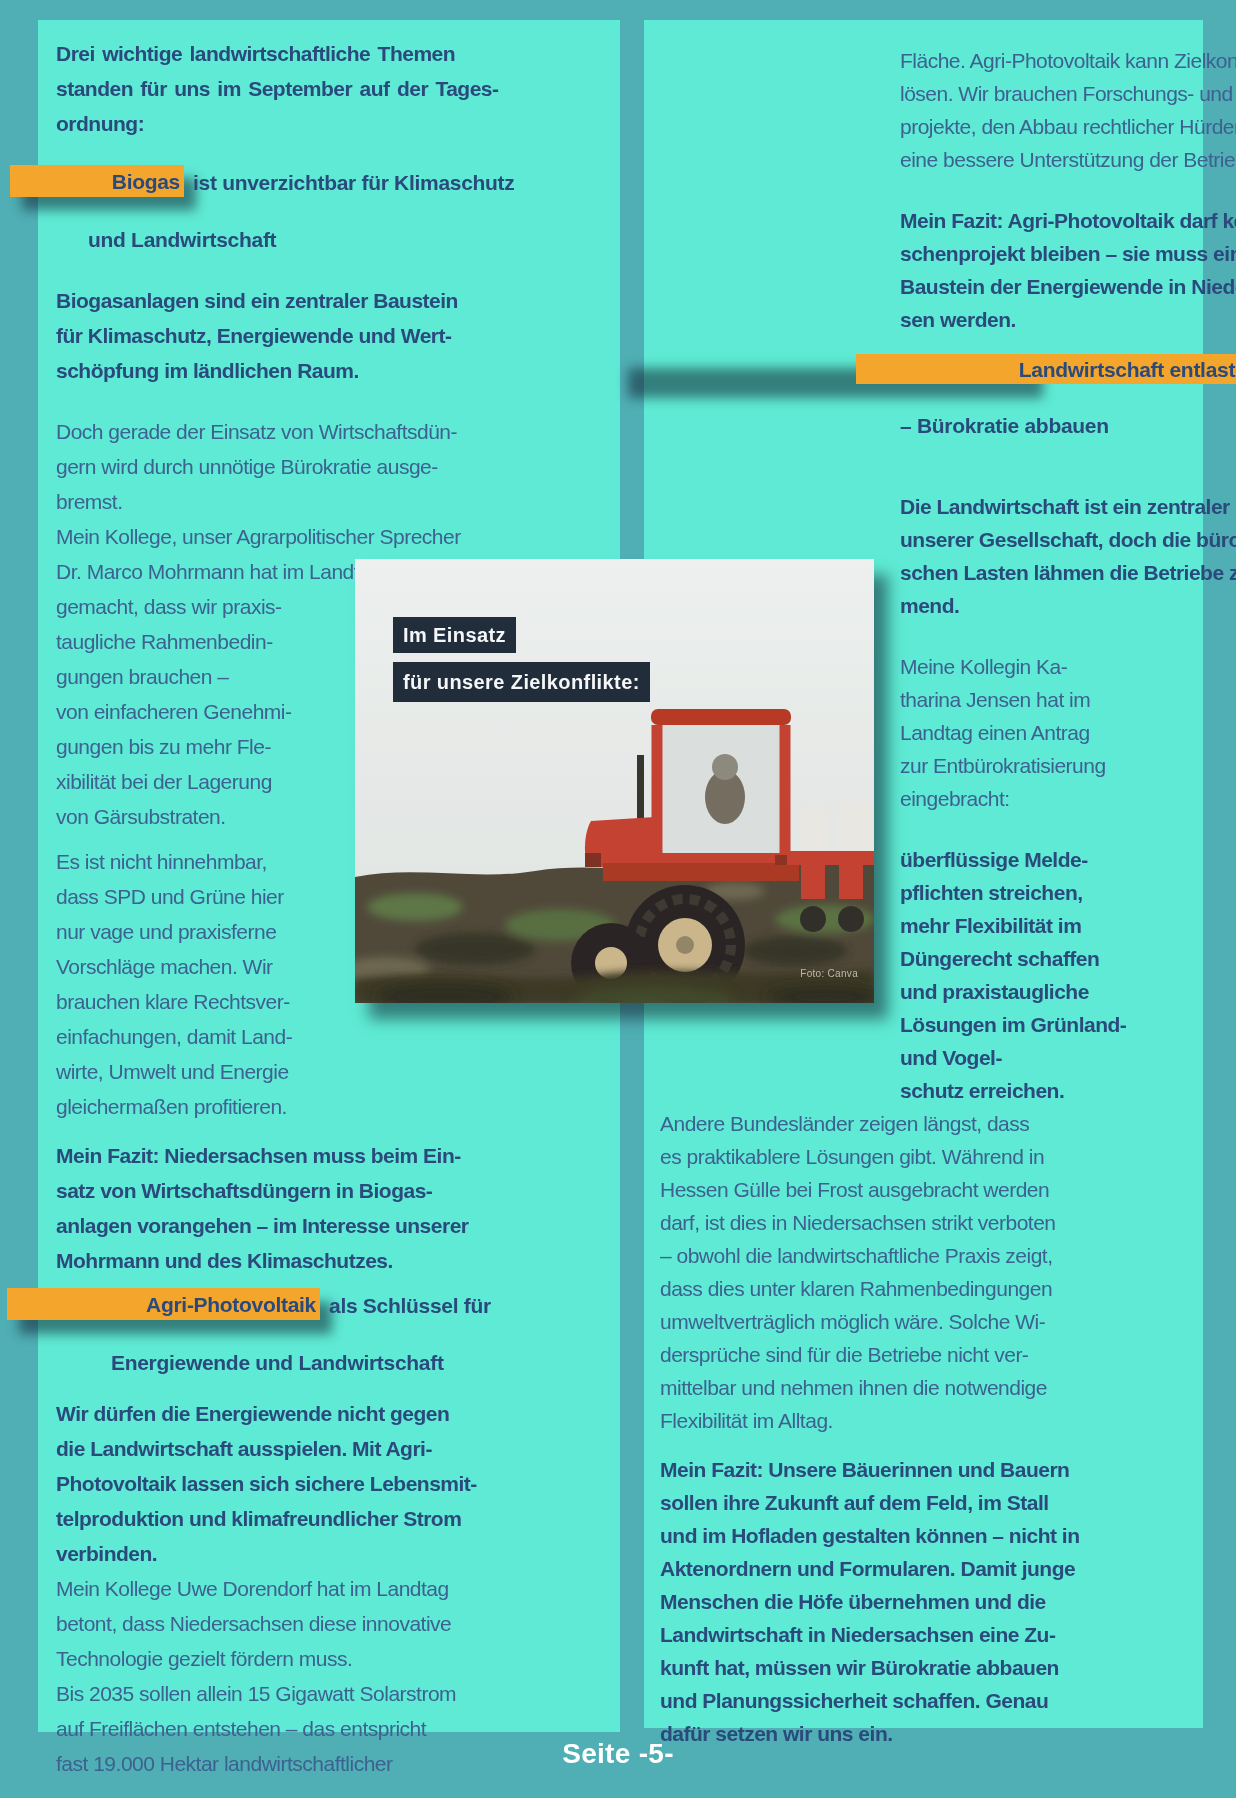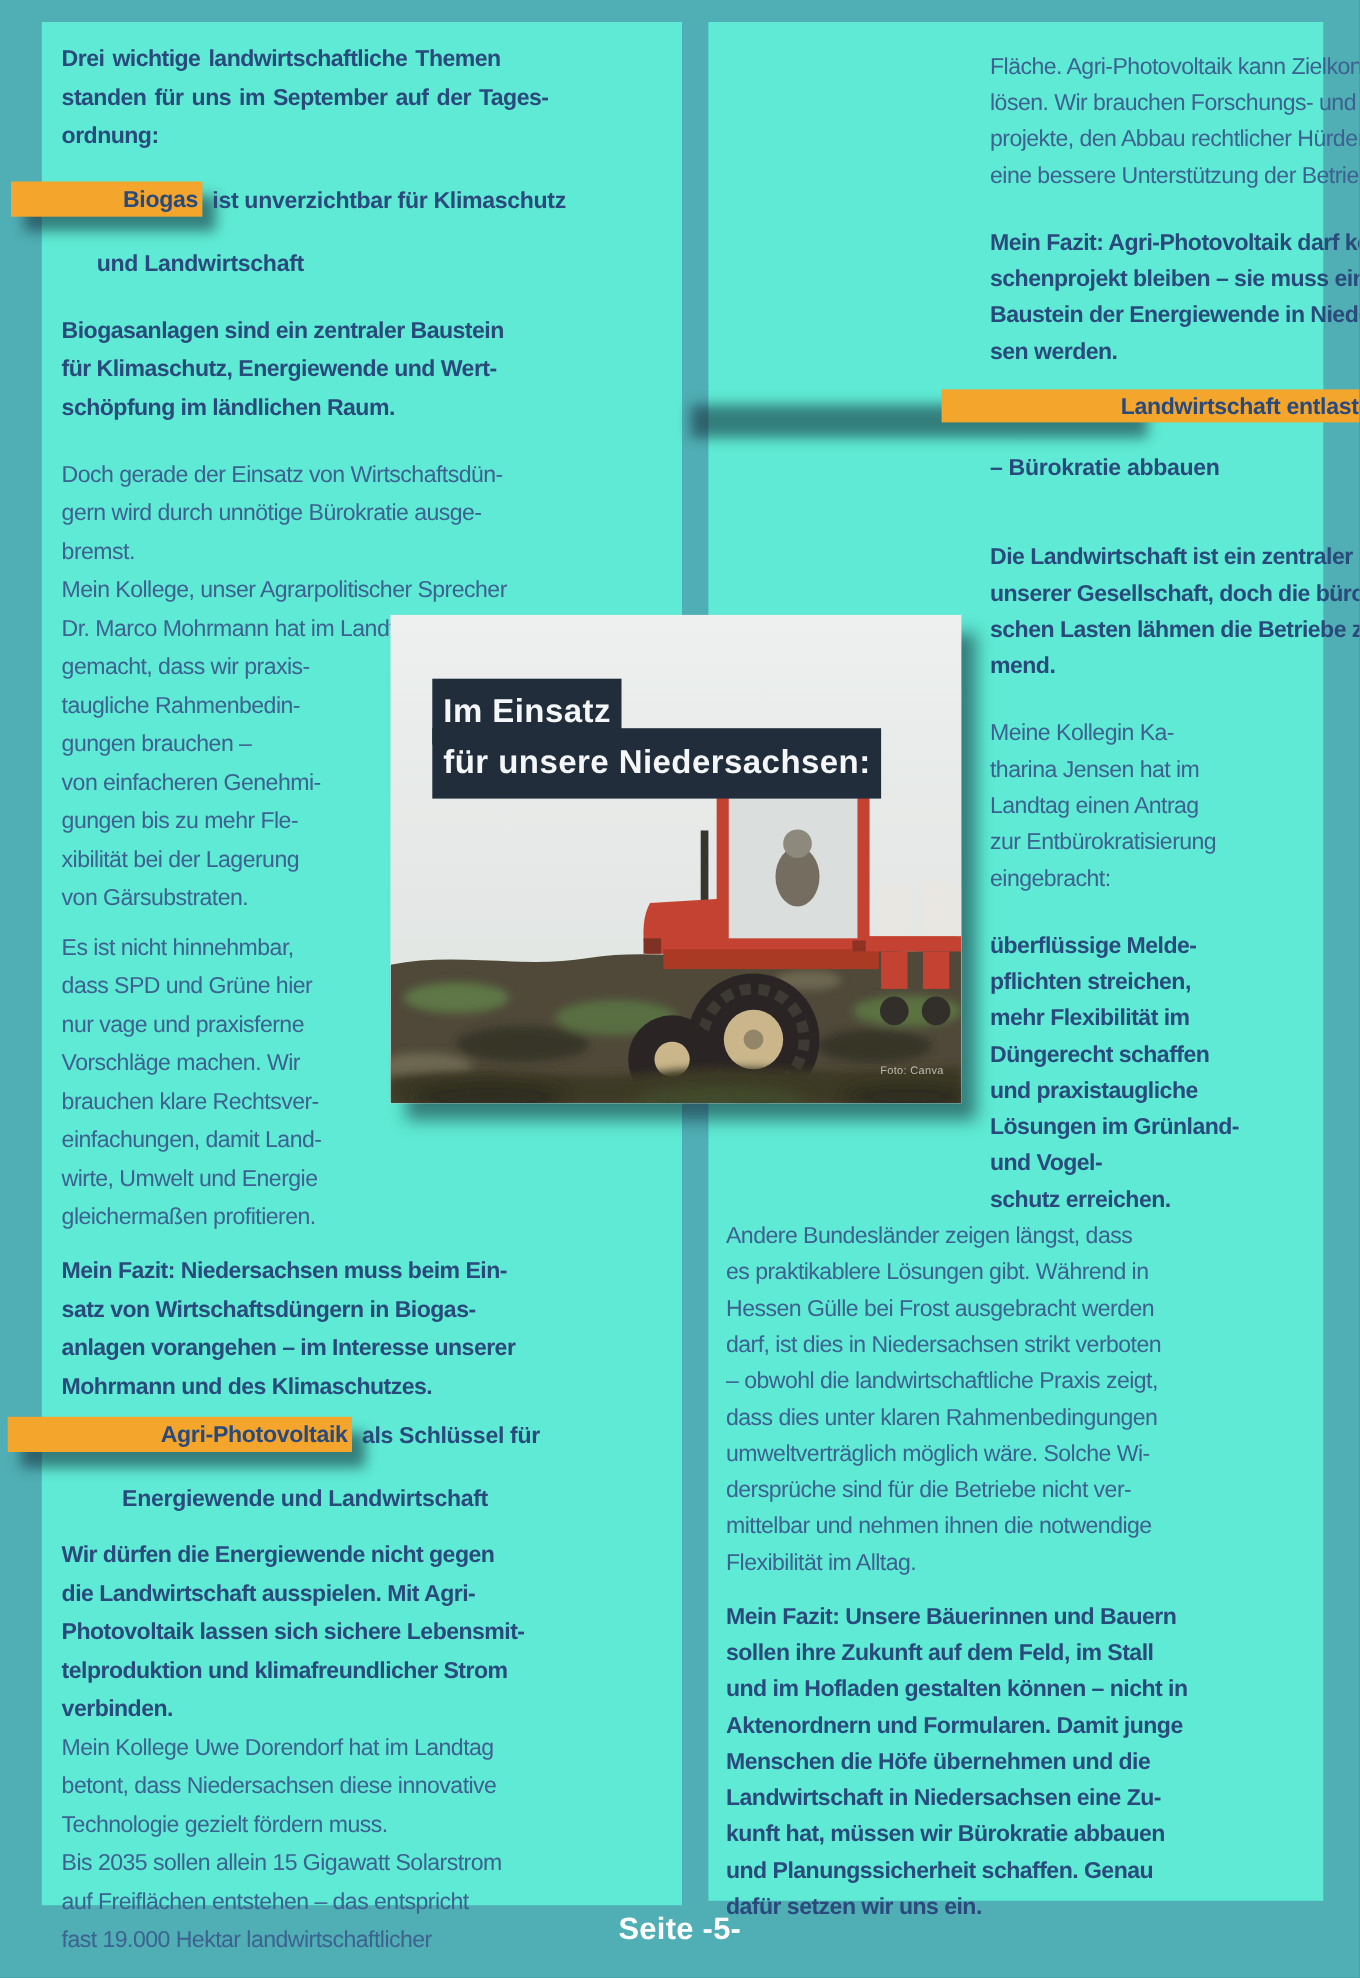--- a/index.html
+++ b/index.html
@@ -34,22 +34,22 @@
   .bar-shadow{position:absolute;filter:blur(6px);background:rgba(14,26,44,0.52);z-index:3;border-radius:2px;}
   
   .wrap-spacer{float:left;width:240px;height:565px;margin-top:480px;}
   
   .photo{
     position:absolute;left:355px;top:559px;width:519px;height:444px;margin:0;
     overflow:hidden;box-shadow:14px 16px 14px rgba(10,20,35,0.5);background:#E9ECEA;z-index:6;
   }
   .photo svg{display:block;width:100%;height:100%;}
   .photo-label{
-    position:absolute;background:#222D3B;color:#F4F6F7;font-weight:700;font-size:30px;
-    letter-spacing:0.4px;padding:12px 10px;display:flex;align-items:center;white-space:pre;
+    position:absolute;background:#222D3B;color:#F4F6F7;font-weight:700;font-size:20px;
+    letter-spacing:0.4px;padding:0 10px;display:flex;align-items:center;white-space:pre;
   }
   .label-1{left:38px;top:58px;height:36px;}
   .label-2{left:38px;top:103px;height:40px;}
   .photo-credit{
     position:absolute;right:16px;bottom:24px;font-size:10px;color:#D9D9CF;opacity:0.8;letter-spacing:0.3px;
   }
   .footer{
     position:absolute;left:0;top:1738px;width:1236px;text-align:center;
     color:#FFFFFF;font-weight:700;font-size:28px;letter-spacing:0.3px;
   }
@@ -251,18 +251,18 @@
 
       <path d="M0,420 C80,408 160,426 240,416 C320,404 400,422 519,410 L519,444 L0,444 Z" fill="#34301F" filter="url(#blur4)"></path>
       <g filter="url(#blur7)" opacity="0.8">
         <ellipse cx="90" cy="438" rx="70" ry="14" fill="#222012"></ellipse>
         <ellipse cx="300" cy="442" rx="80" ry="14" fill="#3C4A26"></ellipse>
         <ellipse cx="470" cy="438" rx="60" ry="12" fill="#222012"></ellipse>
       </g>
       <rect x="0" y="0" width="519" height="444" fill="#FFFFFF" opacity="0.04"></rect>
     </svg>
     <div class="photo-label label-1">Im Einsatz</div>
-    <div class="photo-label label-2">für unsere Niedersachsen:</div>
+    <div class="photo-label label-2">für unsere Zielkonflikte:</div>
     <div class="photo-credit">Foto: Canva</div>
   </figure>
 
   <div class="footer">Seite -5-</div>
 </div>
 
 </body></html>

